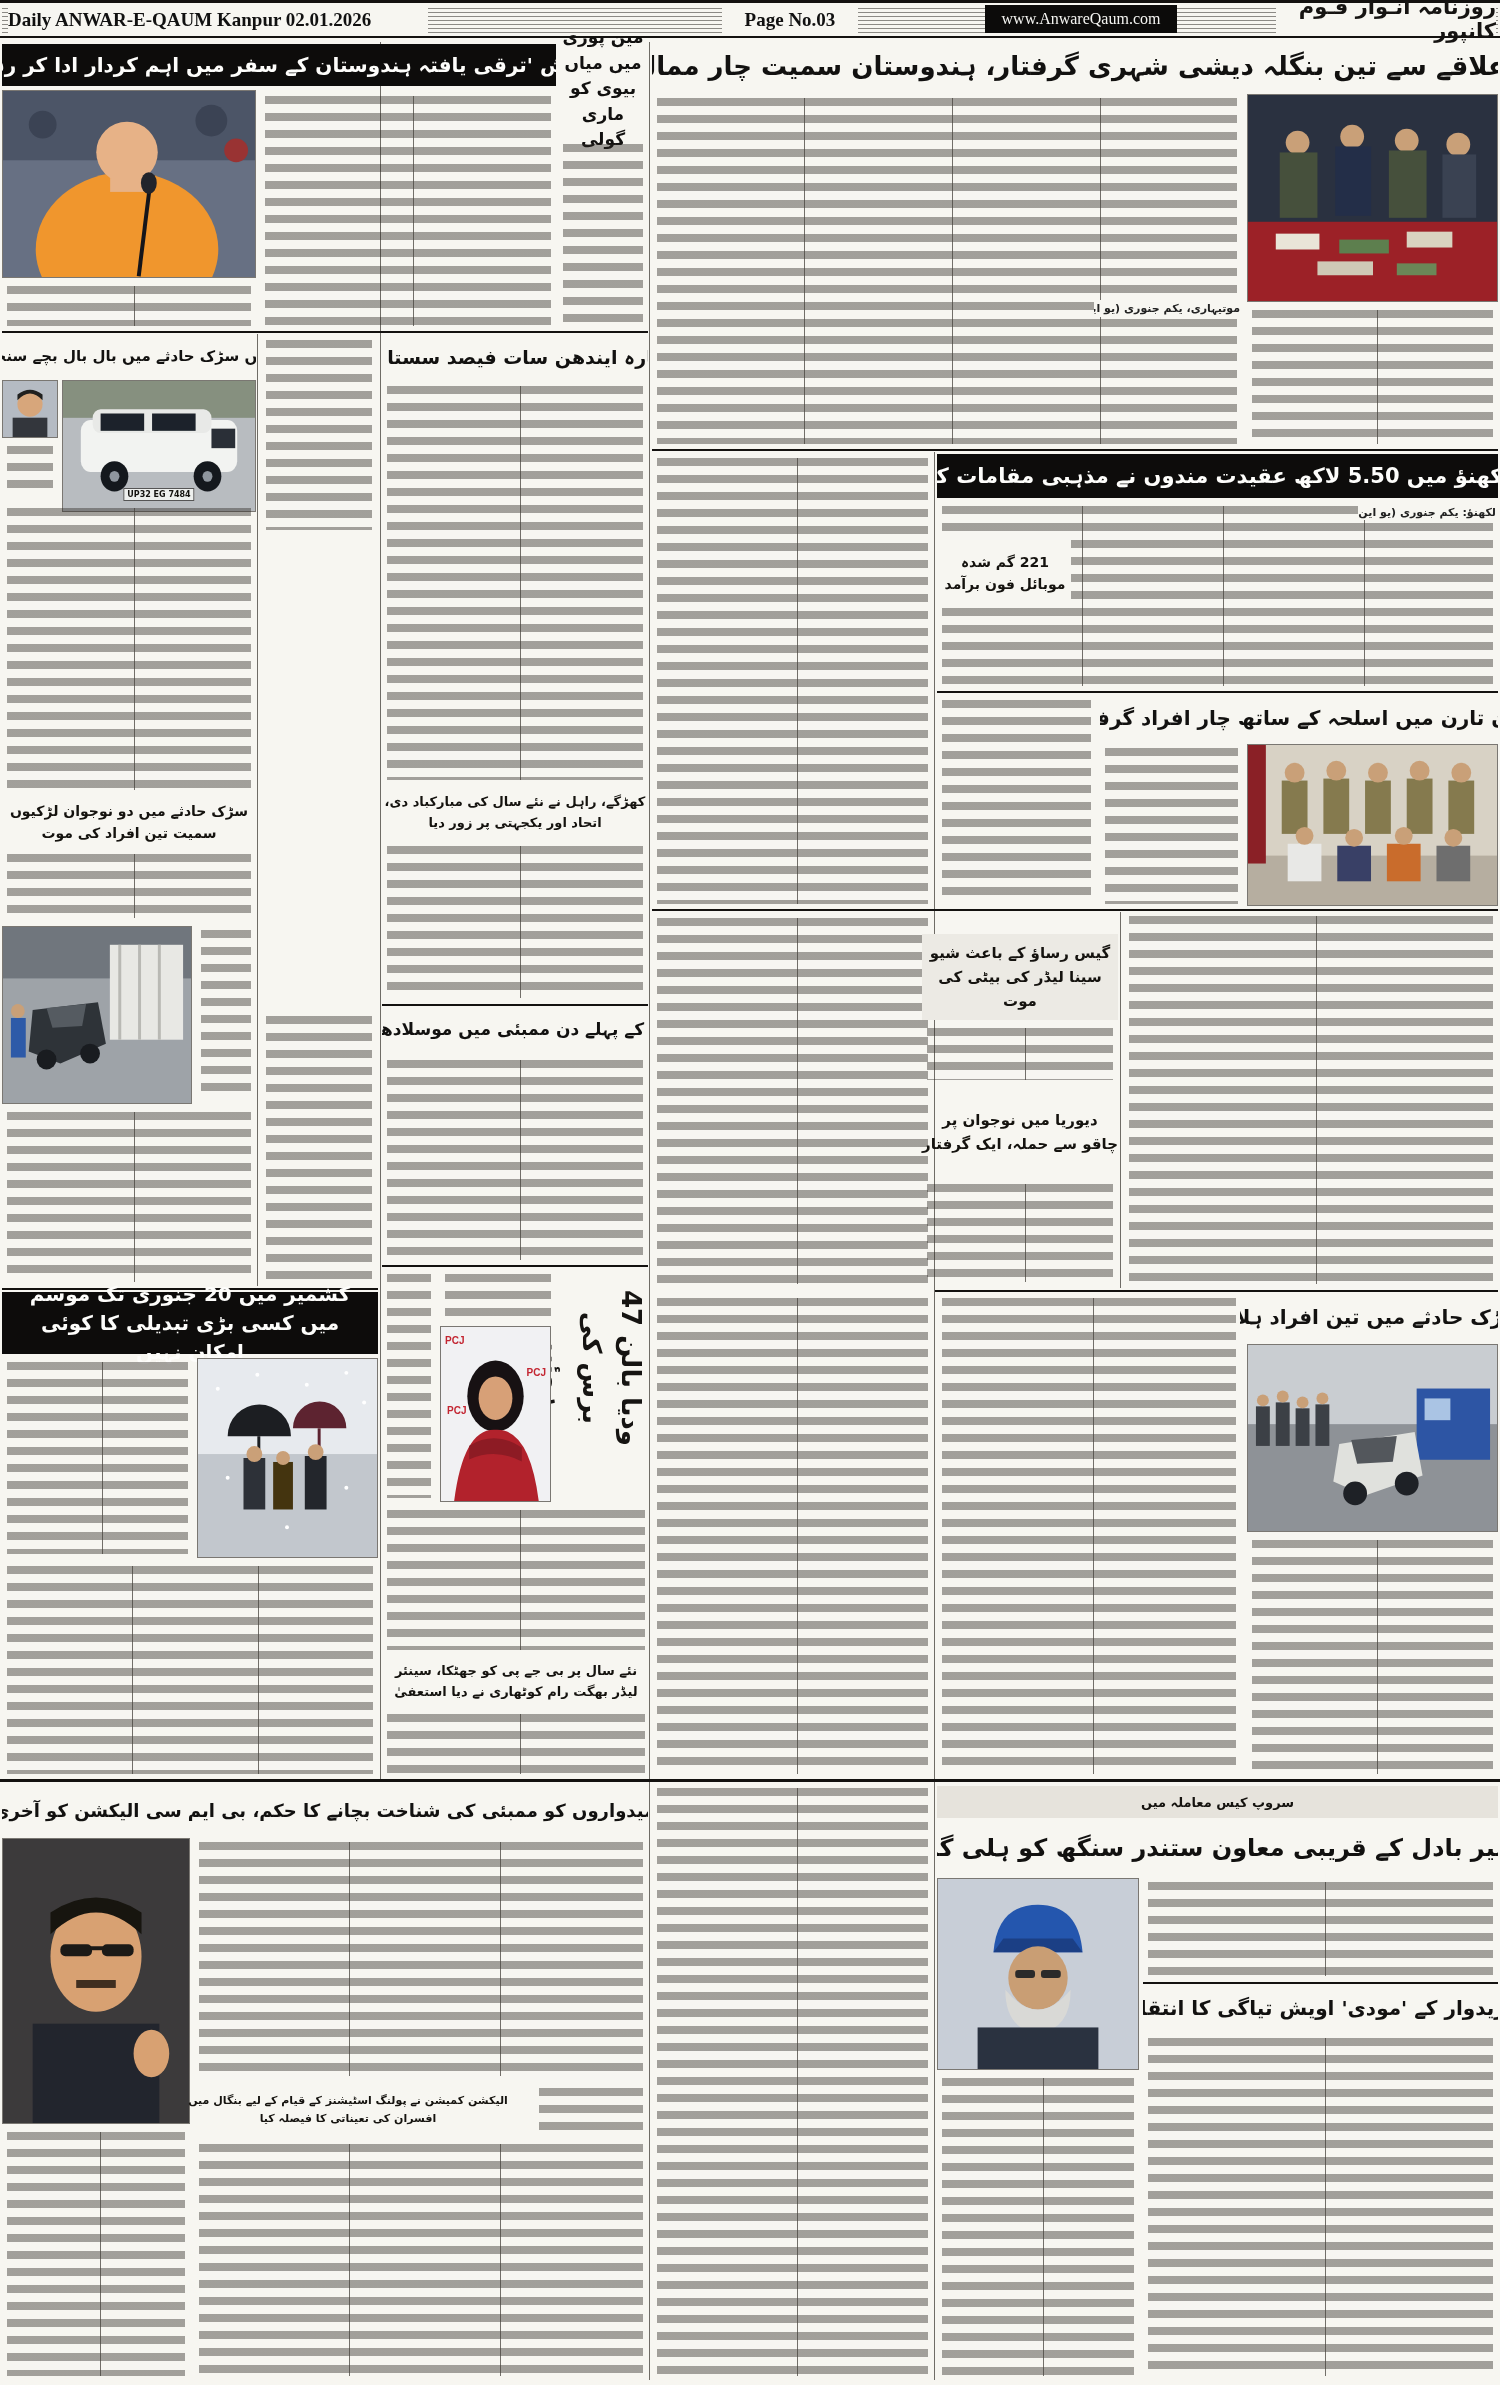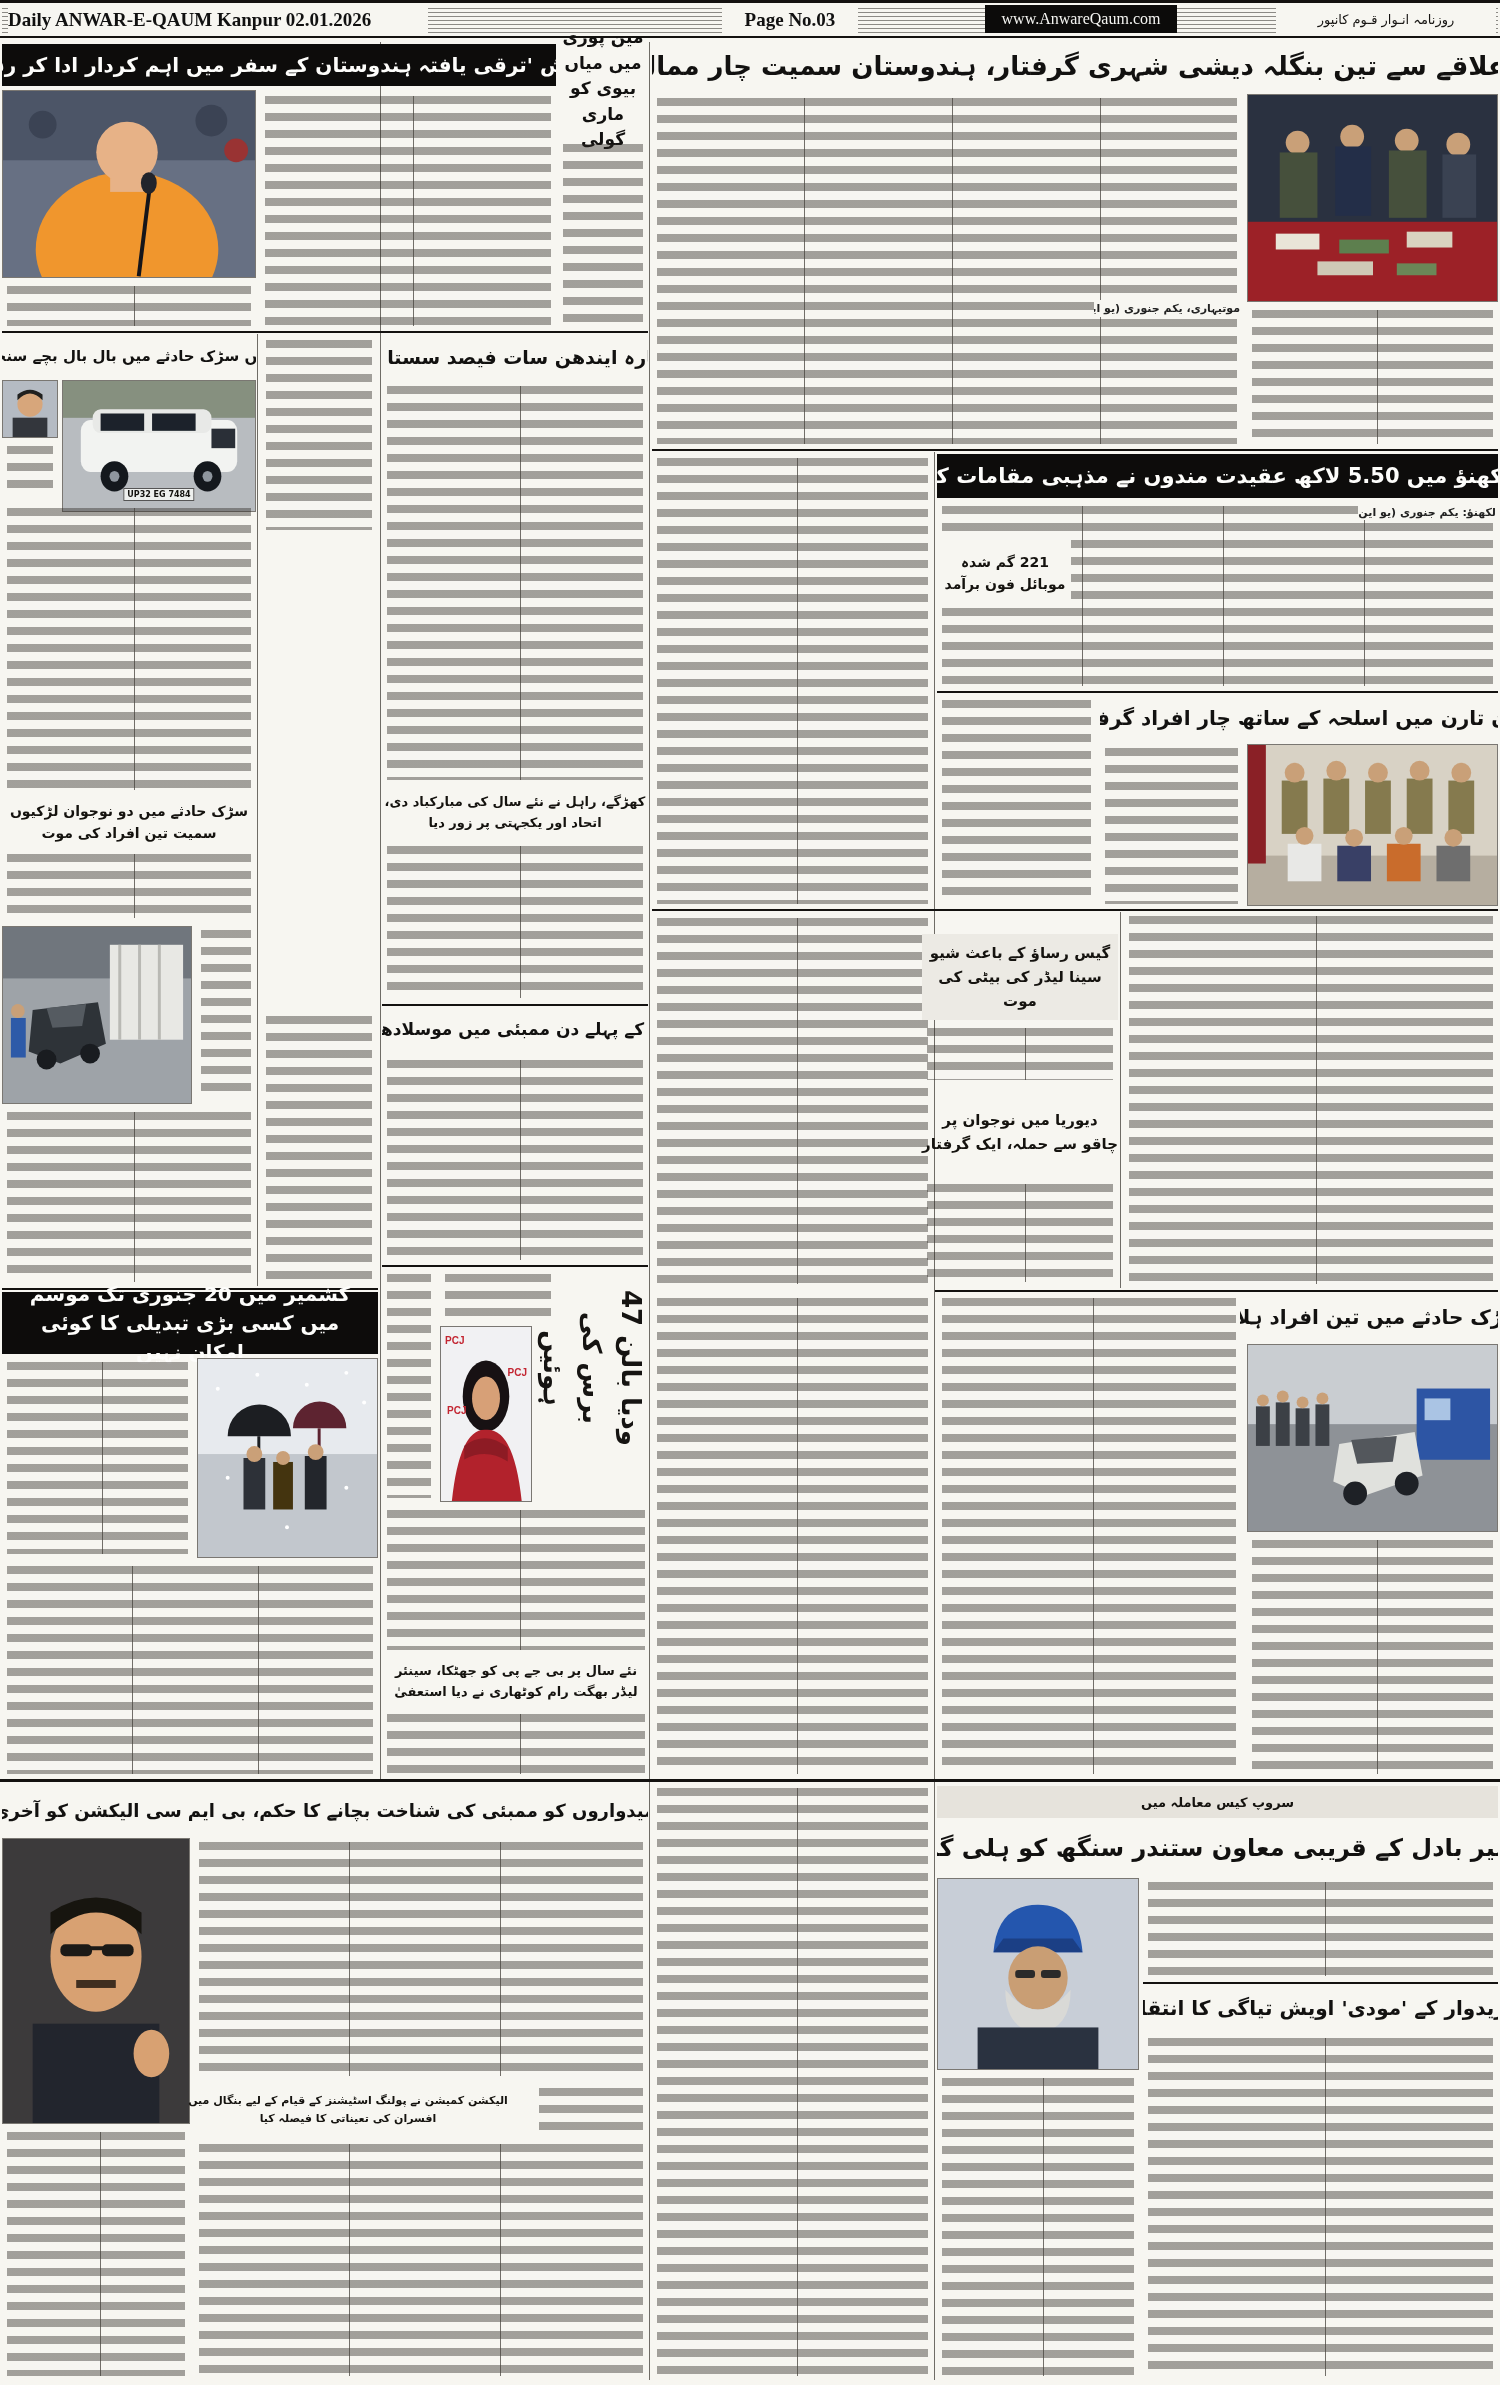--- a/index.html
+++ b/index.html
@@ -45,21 +45,21 @@
 </head>
 <body>
 
 <div class="page">
 
   <div class="abs hr" style="left:0;top:0;width:1500px;height:3px"></div>
   <div class="abs hdr" style="left:2px;top:5px;width:1496px;height:29px"></div>
   <div class="abs hdr-patch eng" style="left:8px;top:6px;width:420px;height:27px;font-size:19px">Daily ANWAR-E-QAUM Kanpur  02.01.2026</div>
   <div class="abs hdr-patch eng" style="left:722px;top:6px;width:136px;height:27px;justify-content:center;font-size:19px">Page No.03</div>
   <div class="abs sitebox" style="left:985px;top:5px;width:192px;height:28px">www.AnwareQaum.com</div>
-  <div class="abs hdr-patch urdu" style="left:1276px;top:4px;width:220px;height:30px;justify-content:center;font-weight:normal;font-size:13px">روزنامہ انـوار قـوم کانپور</div>
+  <div class="abs hdr-patch urdu" style="left:1276px;top:4px;width:220px;height:30px;justify-content:center;font-weight:bold;font-size:21px">روزنامہ انـوار قـوم کانپور</div>
   <div class="abs hr" style="left:0;top:36px;width:1500px;height:2px"></div>
 
   <div class="abs vr" style="left:649px;top:42px;height:2338px"></div>
   <div class="abs vr" style="left:934px;top:452px;height:1928px"></div>
   <div class="abs vr" style="left:380px;top:42px;height:1737px"></div>
   <div class="abs vr" style="left:257px;top:334px;height:952px"></div>
   <div class="abs vr" style="left:1120px;top:912px;height:376px"></div>
 
   <div class="abs h-black nowrap" style="left:2px;top:44px;width:554px;height:42px;font-size:20px">نیا اتر پردیش 'ترقی یافتہ ہندوستان کے سفر میں اہم کردار ادا کر رہا ہے: یوگی</div>
   <div class="abs ph" style="left:2px;top:90px;width:254px;height:188px">
@@ -249,21 +249,21 @@
   <div class="abs tx" style="left:382px;top:842px;width:266px;height:160px;--cw:134px"></div>
   <div class="abs hr" style="left:382px;top:1004px;width:266px;height:2px"></div>
 
   <div class="abs h-plain nowrap" style="left:382px;top:1008px;width:266px;height:44px;font-size:17px">نئے سال کے پہلے دن ممبئی میں موسلادھار بارش</div>
   <div class="abs tx" style="left:382px;top:1056px;width:266px;height:208px;--cw:134px"></div>
   <div class="abs hr" style="left:382px;top:1265px;width:266px;height:2px"></div>
 
   <div class="abs rot-wrap" style="left:558px;top:1270px;width:92px;height:196px">
     <div class="rot" style="width:196px;height:92px;font-size:26px">ودیا بالن 47 برس کی ہوئیں</div>
   </div>
-  <div class="abs ph" style="left:440px;top:1326px;width:92px;height:176px">
+  <div class="abs ph" style="left:440px;top:1326px;width:111px;height:176px">
     <svg viewBox="0 0 116 176" preserveAspectRatio="none">
       <rect width="116" height="176" fill="#f1f1f3"></rect>
       <ellipse cx="58" cy="70" rx="30" ry="36" fill="#171113"></ellipse>
       <ellipse cx="58" cy="72" rx="18" ry="22" fill="#d7a077"></ellipse>
       <path d="M14 176 q10 -74 44 -72 q36 -2 46 72 z" fill="#b2222c"></path>
       <path d="M30 120 q28 -16 56 2 l0 14 q-28 -14 -56 -2 z" fill="#8d1b24"></path>
     </svg>
     <span class="pcj" style="left:4px;top:8px">PCJ</span>
     <span class="pcj" style="right:4px;top:40px">PCJ</span>
     <span class="pcj" style="left:6px;top:78px">PCJ</span>

